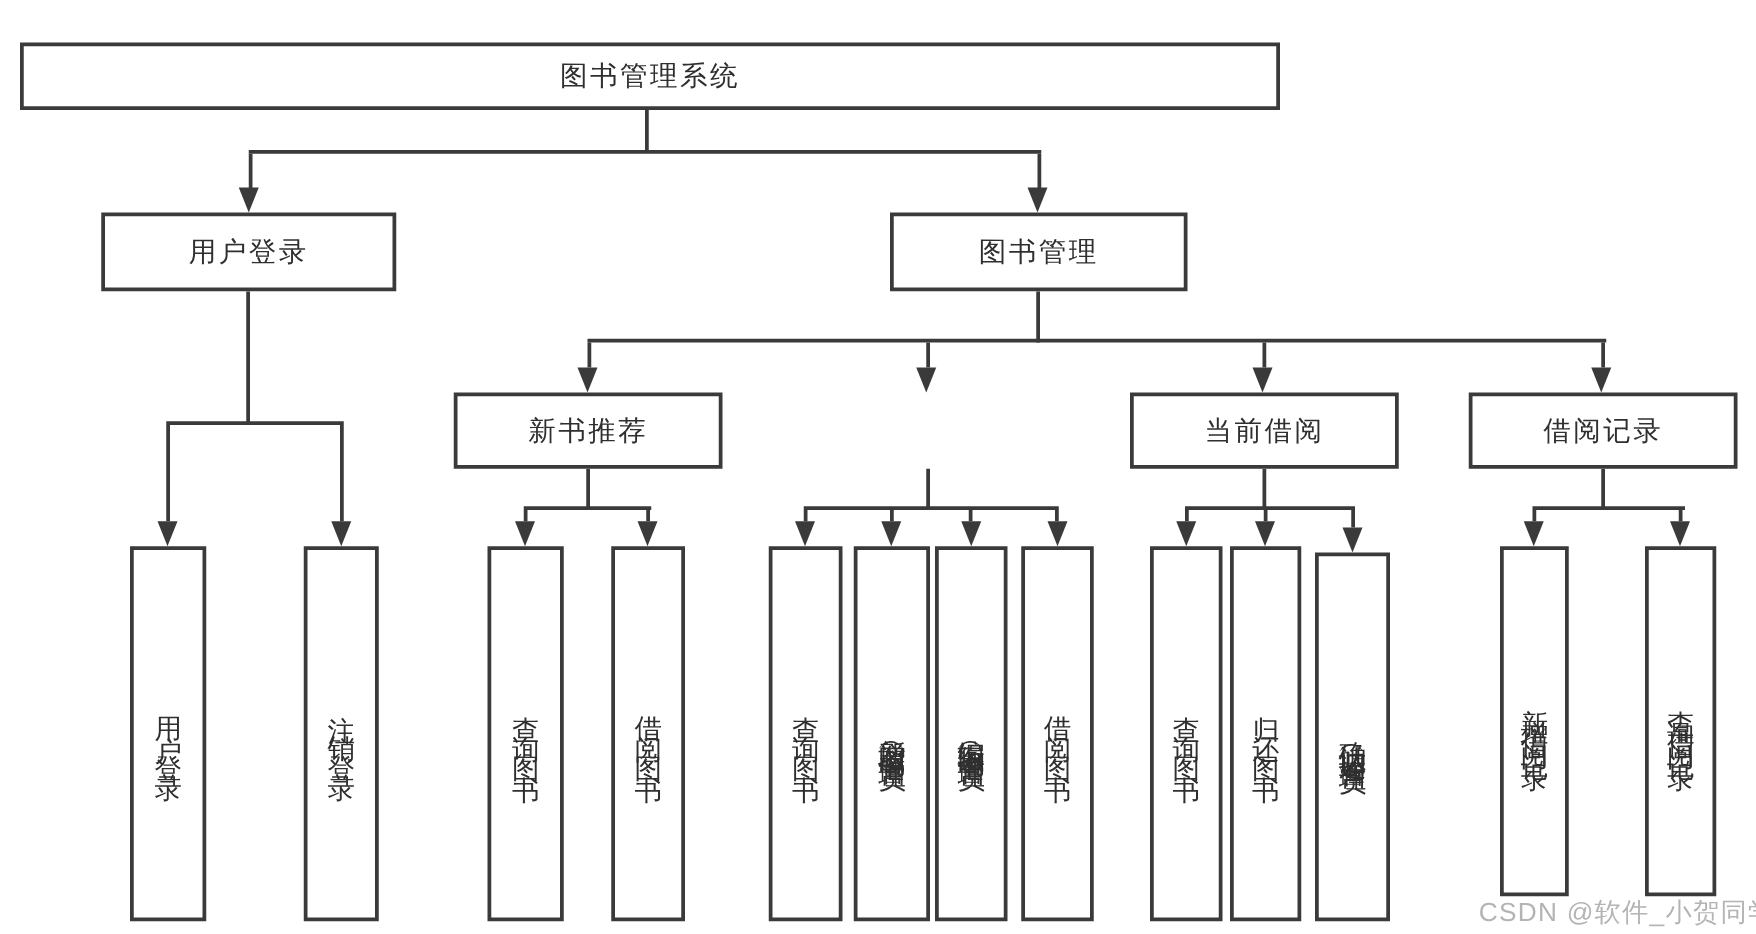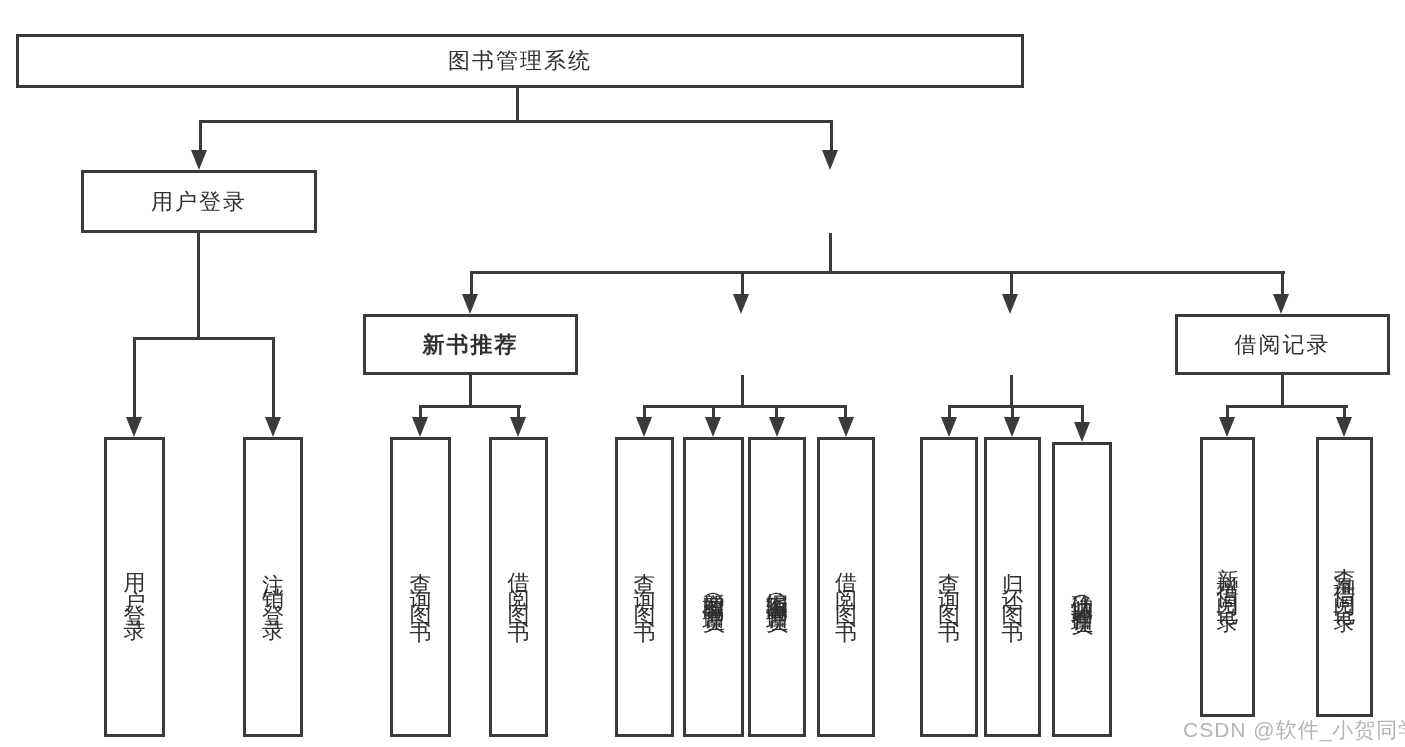--- a/index.html
+++ b/index.html
@@ -39,40 +39,42 @@
   <div class="node" style="left:16px;top:14px;width:1008px;height:54px;margin-top:20px;">图书管理系统</div>
 
   <div class="line" style="left:516px;top:68px;width:3px;height:53px;"></div>
   <div class="line" style="left:199px;top:120px;width:634px;height:3px;"></div>
   <div class="line" style="left:199px;top:123px;width:3px;height:28px;"></div>
   <div class="line" style="left:830px;top:123px;width:3px;height:28px;"></div>
   <div class="arr" style="left:191px;top:150px;"></div>
   <div class="arr" style="left:822px;top:150px;"></div>
 
   <div class="node" style="left:81px;top:170px;width:236px;height:63px;">用户登录</div>
+  <div class="node" style="left:712px;top:170px;width:238px;height:63px;">图书管理</div>
 
   <div class="line" style="left:197px;top:233px;width:3px;height:107px;"></div>
   <div class="line" style="left:133px;top:337px;width:142px;height:3px;"></div>
   <div class="line" style="left:133px;top:340px;width:3px;height:77px;"></div>
   <div class="line" style="left:272px;top:340px;width:3px;height:77px;"></div>
   <div class="arr" style="left:126px;top:417px;"></div>
   <div class="arr" style="left:265px;top:417px;"></div>
 
   <div class="line" style="left:829px;top:233px;width:3px;height:41px;"></div>
   <div class="line" style="left:470px;top:271px;width:815px;height:3px;"></div>
   <div class="line" style="left:470px;top:274px;width:3px;height:20px;"></div>
   <div class="line" style="left:741px;top:274px;width:3px;height:20px;"></div>
   <div class="line" style="left:1010px;top:274px;width:3px;height:20px;"></div>
   <div class="line" style="left:1281px;top:274px;width:3px;height:20px;"></div>
   <div class="arr" style="left:462px;top:294px;"></div>
   <div class="arr" style="left:733px;top:294px;"></div>
   <div class="arr" style="left:1002px;top:294px;"></div>
   <div class="arr" style="left:1273px;top:294px;"></div>
 
-  <div class="node" style="left:363px;top:314px;width:215px;height:61px;font-weight:bold;">新书推荐</div>
+  <div class="node" style="left:363px;top:314px;width:215px;height:61px;">新书推荐</div>
+  <div class="node" style="left:904px;top:314px;width:215px;height:61px;">当前借阅</div>
   <div class="node" style="left:1175px;top:314px;width:215px;height:61px;">借阅记录</div>
 
   <div class="line" style="left:469px;top:375px;width:3px;height:33px;"></div>
   <div class="line" style="left:419px;top:405px;width:102px;height:3px;"></div>
   <div class="line" style="left:419px;top:408px;width:3px;height:9px;"></div>
   <div class="line" style="left:517px;top:408px;width:3px;height:9px;"></div>
   <div class="arr" style="left:412px;top:417px;"></div>
   <div class="arr" style="left:510px;top:417px;"></div>
 
   <div class="line" style="left:741px;top:375px;width:3px;height:33px;"></div>

